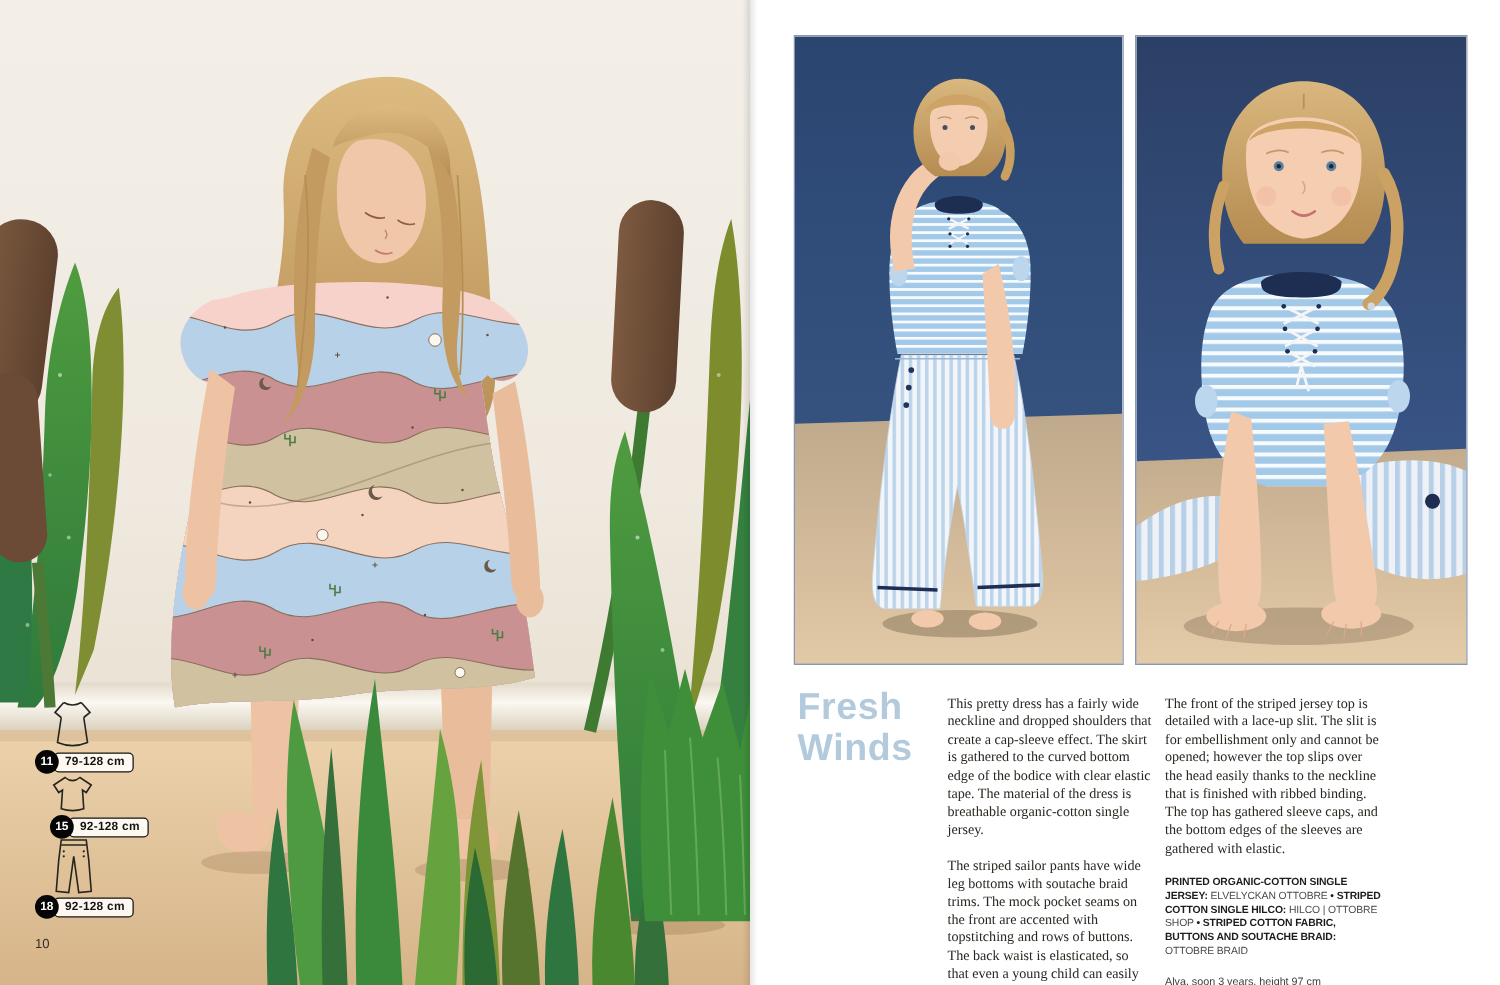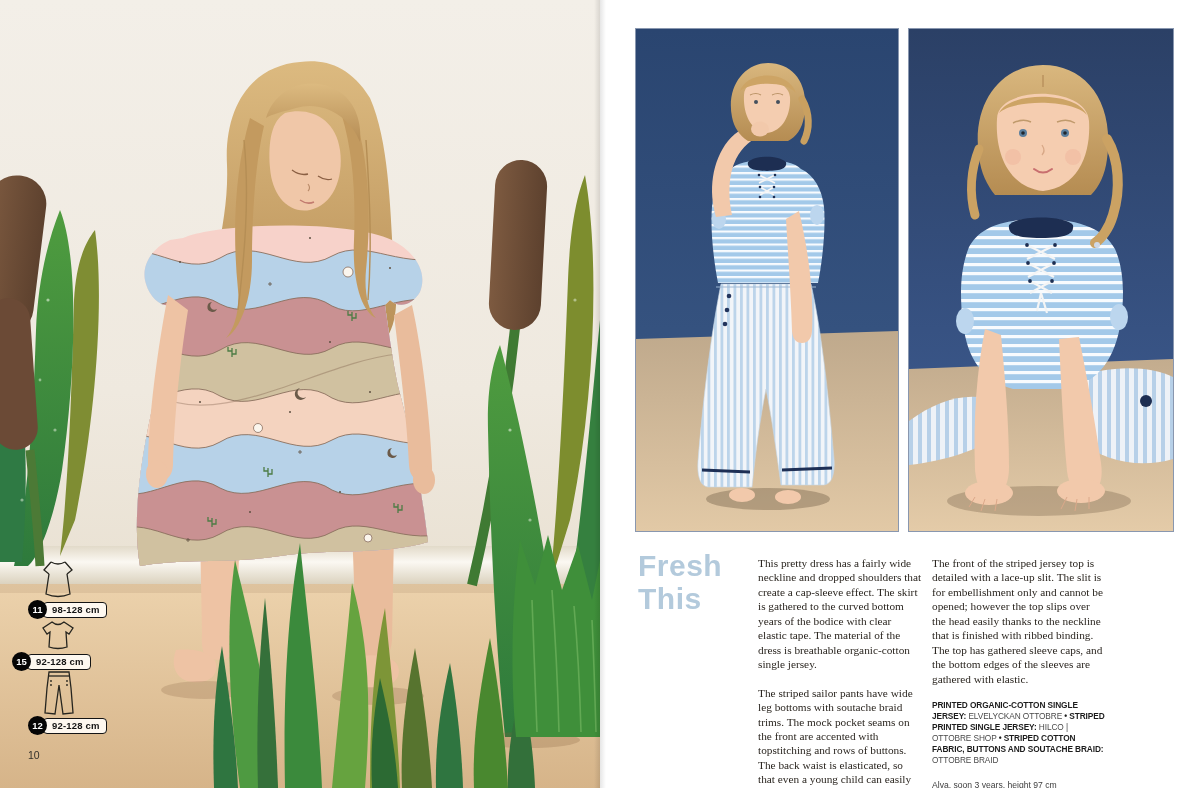--- a/index.html
+++ b/index.html
@@ -216,45 +216,45 @@
     <svg class="garment-icon" style="left:40px;top:560px" width="36" height="40" viewBox="0 0 36 40">
       <g fill="none" stroke="#26251f" stroke-width="1.3">
         <path d="M11,2 Q18,6 25,2"></path>
           <path d="M11,2 L4,10 L9,14"></path>
           <path d="M25,2 L32,10 L27,14"></path>
         <path d="M9,14 L6,34 Q18,39 30,34 L27,14"></path>
       </g>
     </svg>
     <div class="badge-row" style="left:28px;top:600px">
       <span class="badge-num">11</span>
-      <span class="badge-size">98-128 cm</span>
+      <span class="badge-size">79-128 cm</span>
     </div>
 
     <svg class="garment-icon" style="left:40px;top:620px" width="36" height="30" viewBox="0 0 36 30">
       <g fill="none" stroke="#26251f" stroke-width="1.3">
         <path d="M12,2 Q18,7 24,2 L33,8 L29,14 L26,12 L27,27 Q18,30 9,27 L10,12 L7,14 L3,8 Z"></path>
       </g>
     </svg>
-    <div class="badge-row" style="left:12px;top:652px">
+    <div class="badge-row" style="left:40px;top:652px">
       <span class="badge-num">15</span>
       <span class="badge-size">92-128 cm</span>
     </div>
 
     <svg class="garment-icon" style="left:42px;top:670px" width="34" height="46" viewBox="0 0 34 46">
       <g fill="none" stroke="#26251f" stroke-width="1.3">
         <path d="M7,2 L27,2 L29,18 L31,43 L21,44 L17,15 L13,44 L3,43 L5,18 Z"></path>
         <path d="M7,6 L27,6"></path>
       </g>
       <circle cx="9" cy="11" r=".9" fill="#26251f"></circle>
         <circle cx="9" cy="15" r=".9" fill="#26251f"></circle>
       <circle cx="25" cy="11" r=".9" fill="#26251f"></circle>
         <circle cx="25" cy="15" r=".9" fill="#26251f"></circle>
     </svg>
     <div class="badge-row" style="left:28px;top:716px">
-      <span class="badge-num">12</span>
+      <span class="badge-num">18</span>
       <span class="badge-size">92-128 cm</span>
     </div>
 
     <div class="page-num" style="left:28px;top:749px">10</div>
   </div>
 
   <div class="right-page">
 
     <div class="photo photo-1">
       <svg width="262" height="502" viewBox="0 0 262 502">
@@ -396,34 +396,34 @@
               <circle cx="145" cy="234" r="1.9"></circle>
             <circle cx="121" cy="252" r="1.9"></circle>
               <circle cx="143" cy="252" r="1.9"></circle>
           </g>
         </g>
       </svg>
     </div>
 
     <div class="title">
       <span>Fresh</span>
-      <span>This</span>
+      <span>Winds</span>
     </div>
 
     <div class="col col-1">
-      <p>This pretty dress has a fairly wide neckline and dropped shoulders that create a cap-sleeve effect. The skirt is gathered to the curved bottom years of the bodice with clear elastic tape. The material of the dress is breathable organic-cotton single jersey.</p>
+      <p>This pretty dress has a fairly wide neckline and dropped shoulders that create a cap-sleeve effect. The skirt is gathered to the curved bottom edge of the bodice with clear elastic tape. The material of the dress is breathable organic-cotton single jersey.</p>
       <p>The striped sailor pants have wide leg bottoms with soutache braid trims. The mock pocket seams on the front are accented with topstitching and rows of buttons. The back waist is elasticated, so that even a young child can easily put the pants on and take them off.</p>
     </div>
 
     <div class="col col-2">
       <p>The front of the striped jersey top is detailed with a lace-up slit. The slit is for embellishment only and cannot be opened; however the top slips over the head easily thanks to the neckline that is finished with ribbed binding. The top has gathered sleeve caps, and the bottom edges of the sleeves are gathered with elastic.</p>
       <p class="materials">
         <span class="mb">PRINTED ORGANIC-COTTON SINGLE JERSEY:</span>
         <span class="mr">ELVELYCKAN OTTOBRE</span>
-        <span class="mb">• STRIPED PRINTED SINGLE JERSEY:</span>
+        <span class="mb">• STRIPED COTTON SINGLE HILCO:</span>
         <span class="mr">HILCO | OTTOBRE SHOP</span>
         <span class="mb">• STRIPED COTTON FABRIC, BUTTONS AND SOUTACHE BRAID:</span>
         <span class="mr">OTTOBRE BRAID</span>
       </p>
       <p class="model-info">Alva, soon 3 years, height 97 cm</p>
     </div>
 
     <div class="page-num" style="right:28px;top:749px;color:#4a4a4a">11</div>
   </div>
 

